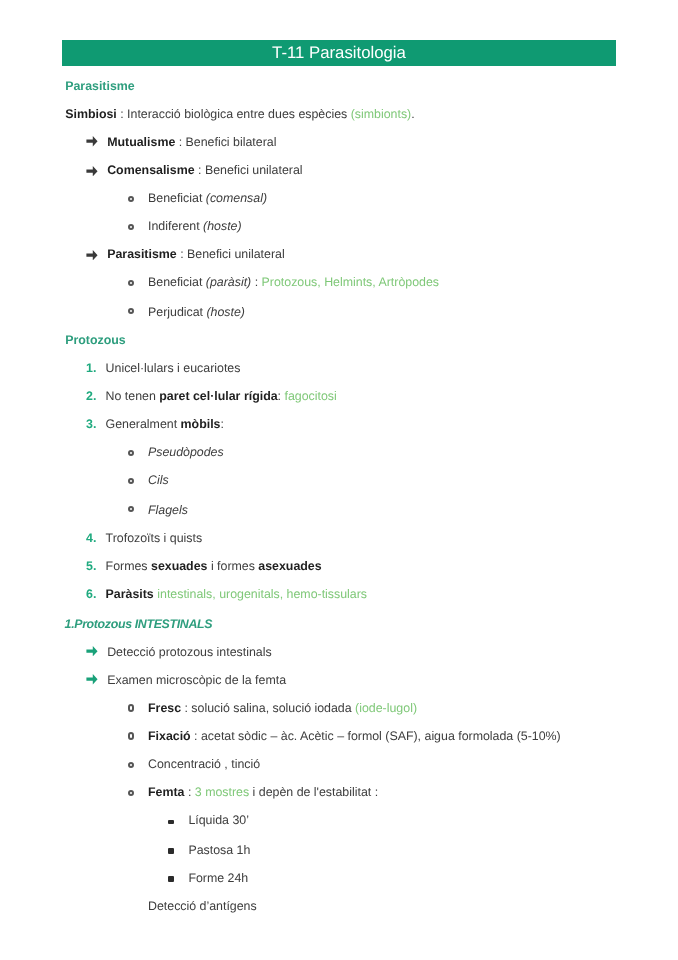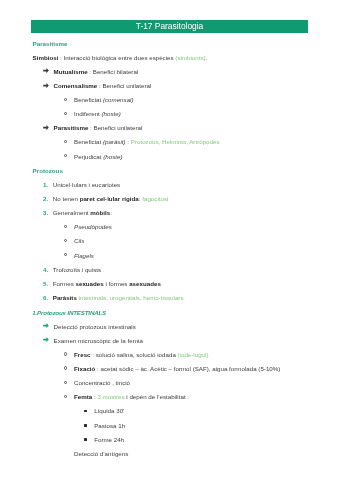--- a/index.html
+++ b/index.html
@@ -28,21 +28,21 @@
   .arr svg{display:block;}
   .circle-bullet{position:absolute;top:1.45px;width:3.3px;height:3.3px;
        border:0.68px solid #555555;border-radius:50%;box-sizing:border-box;}
   .square-bullet{position:absolute;top:2.4px;width:2.7px;height:2.6px;background:#2b2b2b;border-radius:0.5px;}
 </style>
 </head>
 <body>
 
 <div class="page">
   <div class="banner">
-    <div class="banner-title">T-17 Parasitologia</div>
+    <div class="banner-title">T-11 Parasitologia</div>
   </div>
   <div id="body-content">
       <div class="row" style="top: 39.6px;">
         <span class="txt" style="left: 32.6px;"><span class="s-heading">Parasitisme</span></span>
       </div>
       <div class="row" style="top: 53.727px;">
         <span class="txt" style="left: 32.6px;"><span class="s-bold">Simbiosi</span><span> : Interacció biològica entre dues espècies </span><span class="s-light">(simbionts)</span><span>.</span></span>
       </div>
       <div class="row" style="top: 67.854px;">
         <span class="arr" style="left: 42.7px;">

